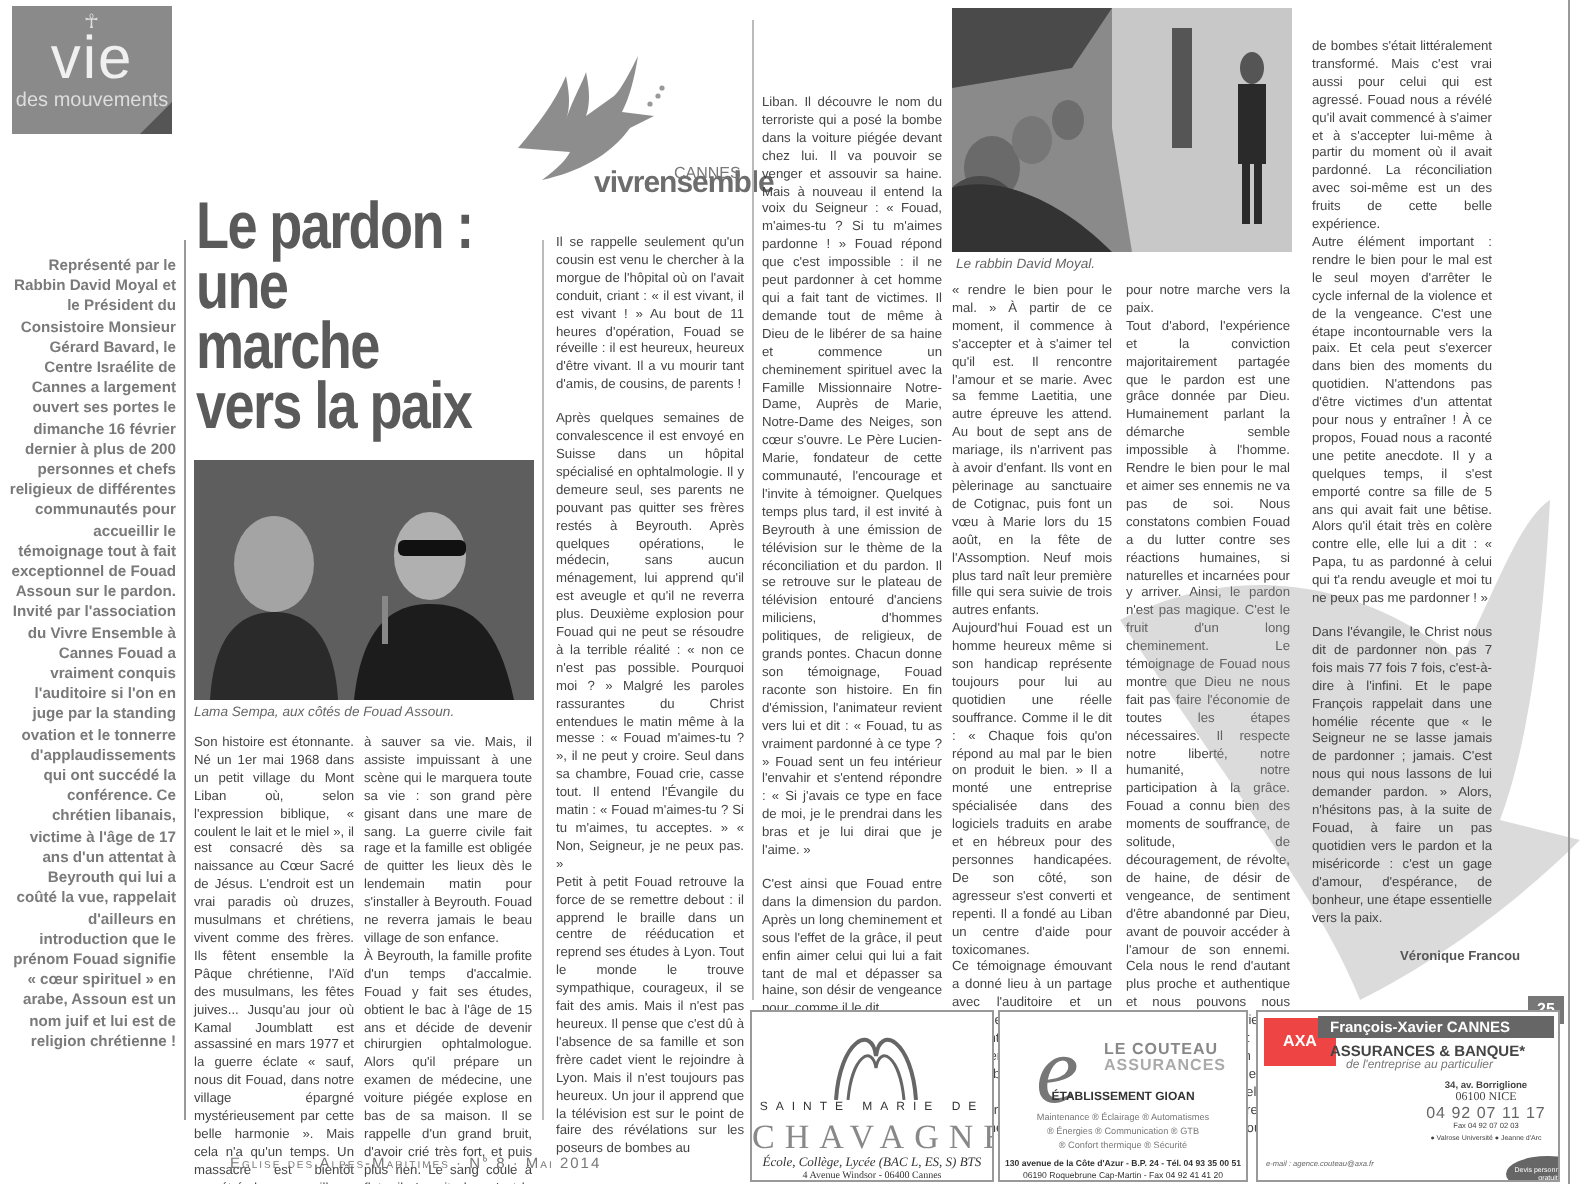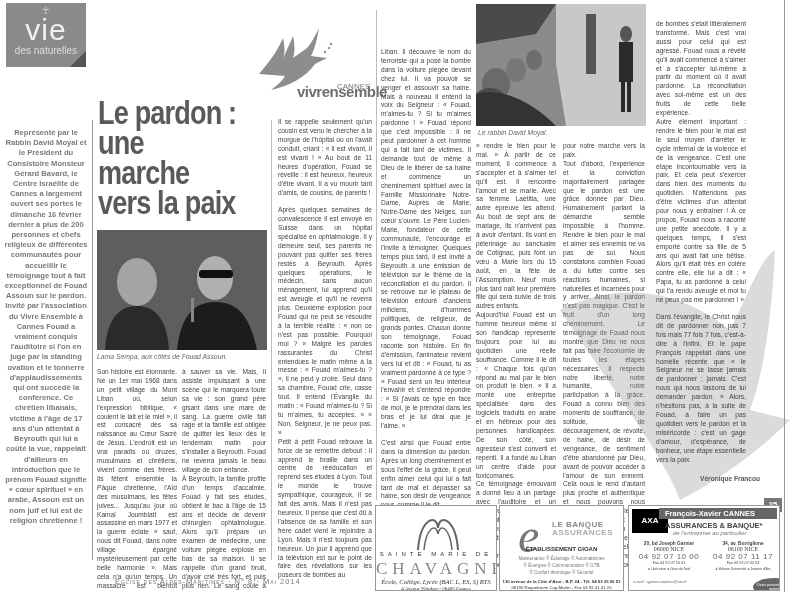--- a/index.html
+++ b/index.html
@@ -18,21 +18,21 @@
   
   .logo-ve { left: 255px; top: 18px; width: 115px; height: 80px; }
   .logo-ve .dove { position: absolute; left: 0; top: 0; }
   .logo-ve .name { position: absolute; left: 42px; top: 48px; font-size: 15px; font-weight: bold; color: #6d6d6d; letter-spacing: -0.5px; margin-top: 17px; }
   .logo-ve .city { position: absolute; left: 82px; top: 64px; font-size: 8px; color: #777; text-align: center; }
 
   
   .headline { left: 98px; top: 98px; width: 175px; font-family: "Liberation Sans", sans-serif; font-weight: bold; font-size: 33px; line-height: 30px; color: #5a5a5a; letter-spacing: -1px; transform: scaleX(0.82); transform-origin: left top; }
 
   
-  .intro { left: 4px; top: 128px; width: 84px; font-size: 7.6px; line-height: 10.2px; font-weight: bold; color: #7a7a7a; text-align: center; }
+  .intro { left: 4px; top: 128px; width: 84px; font-size: 7.6px; line-height: 10.2px; font-weight: bold; color: #7a7a7a; text-align: right; }
 
   .vrule { background: #999; width: 1px; }
 
   
   .photo { background: #666; overflow: hidden; }
   .caption { font-size: 6.8px; font-style: italic; color: #666; }
 
   .col { font-size: 6.6px; line-height: 8.9px; color: #444; text-align: justify; }
   .col p { margin-bottom: 0; }
   .col .gap { height: 8px; }
@@ -52,41 +52,41 @@
   .ad2 .e-logo { position: absolute; left: 18px; top: 2px; font-size: 48px; color: #777; font-family: "Liberation Serif", serif; font-style: italic; }
   .ad2 .t1 { position: absolute; left: 52px; top: 14px; font-size: 8px; font-weight: bold; color: #888; letter-spacing: 0.5px; }
   .ad2 .t2 { position: absolute; left: 52px; top: 22px; font-size: 8px; font-weight: bold; color: #aaa; letter-spacing: 0.5px; }
   .ad2 .t3 { position: absolute; left: 0; right: 0; top: 40px; text-align: center; font-size: 6px; font-weight: bold; color: #333; }
   .ad2 .t4, .ad2 .t5, .ad2 .t6 { position: absolute; left: 0; right: 0; text-align: center; font-size: 4.6px; color: #777; }
   .ad2 .t4 { top: 50px; } .ad2 .t5 { top: 57px; } .ad2 .t6 { top: 64px; }
   .ad2 .t7, .ad2 .t8, .ad2 .t9 { position: absolute; left: 0; right: 0; text-align: center; font-size: 4.3px; color: #333; }
   .ad2 .t7 { top: 73px; font-weight: bold; } .ad2 .t8 { top: 79px; }
 
   .ad3 .banner { position: absolute; left: 30px; top: 2px; right: 2px; height: 11px; background: #666; color: #fff; font-size: 7.5px; font-weight: bold; padding-left: 6px; line-height: 11px; }
-  .ad3 .axa { position: absolute; left: 3px; top: 3px; width: 36px; height: 24px; background: #000000; color: #fff; font-size: 8px; font-weight: bold; text-align: center; line-height: 24px; }
+  .ad3 .axa { position: absolute; left: 3px; top: 3px; width: 36px; height: 24px; background: #ef4444; color: #fff; font-size: 8px; font-weight: bold; text-align: center; line-height: 24px; }
   .ad3 .h1 { position: absolute; left: 36px; top: 15px; font-size: 7.5px; font-weight: bold; color: #444; }
   .ad3 .h2 { position: absolute; left: 44px; top: 24px; font-size: 6px; font-style: italic; color: #777; }
   .ad3 .addr { position: absolute; top: 35px; width: 72px; text-align: center; color: #444; }
   .ad3 .addr .a { font-size: 4.8px; font-weight: bold; }
   .ad3 .addr .b { font-size: 6px; font-family: "Liberation Serif", serif; }
   .ad3 .addr .c { font-size: 8px; color: #666; letter-spacing: 0.5px; }
   .ad3 .addr .d { font-size: 3.8px; }
   .ad3 .addr .e { font-size: 3.5px; margin-top: 2px; }
   .ad3 .email { position: absolute; left: 4px; top: 74px; font-size: 3.8px; font-style: italic; color: #666; }
   .ad3 .badge { position: absolute; left: 124px; top: 72px; width: 42px; height: 18px; background: #666; border-radius: 50%; color: #fff; font-size: 3.5px; text-align: center; padding-top: 5px; }
 
   .dove-bg { left: 560px; top: 250px; opacity: 0.35; }
 </style>
 </head>
 <body>
 
 <div class="abs section-tag">
   <span class="figure">☥</span>
   <div class="vie">vie</div>
-  <div class="sub">des naturelles</div>
+  <div class="sub">des mouvements</div>
   <div class="fold"></div>
 </div>
 
 <div class="abs logo-ve">
   <svg class="dove" width="80" height="75" viewBox="0 0 80 75">
     <path d="M4 56 C14 44 22 34 28 20 C30 30 30 36 28 42 C32 30 36 24 38 18 C40 28 40 34 38 40 L52 30 C56 26 60 18 64 10 C62 22 60 30 56 38 L72 40 L60 46 C50 60 34 68 16 72 C24 66 28 62 30 58 Z" fill="#8d8d8d"></path>
     <circle cx="70" cy="34" r="1.3" fill="#999"></circle>
       <circle cx="74" cy="30" r="1.3" fill="#999"></circle>
       <circle cx="76" cy="26" r="1.3" fill="#999"></circle>
   </svg>
@@ -193,43 +193,36 @@
   </svg>
   <div class="l1">SAINTE MARIE DE</div>
   <div class="l2">CHAVAGNES</div>
   <div class="l3">École, Collège, Lycée (BAC L, ES, S) BTS</div>
   <div class="l4">4 Avenue Windsor - 06400 Cannes</div>
 
 </div>
 
 <div class="abs ad ad2" style="left:499px; top:505px; width:125px; height:86px;">
   <div class="e-logo">e</div>
-  <div class="t1">LE BANQUE</div>
+  <div class="t1">LE COUTEAU</div>
   <div class="t2">ASSURANCES</div>
   <div class="t3">ÉTABLISSEMENT GIOAN</div>
   <div class="t4">Maintenance ® Éclairage ® Automatismes</div>
   <div class="t5">® Énergies ® Communication ® GTB</div>
   <div class="t6">® Confort thermique ® Sécurité</div>
   <div class="t7">130 avenue de la Côte d'Azur - B.P. 24 - Tél. 04 93 35 00 51</div>
   <div class="t8">06190 Roquebrune Cap-Martin - Fax 04 92 41 41 20</div>
 
 </div>
 
 <div class="abs ad ad3" style="left:628px; top:505px; width:152px; height:86px;">
   <div class="axa">AXA</div>
   <div class="banner">François-Xavier CANNES</div>
   <div class="h1">ASSURANCES &amp; BANQUE*</div>
   <div class="h2">de l'entreprise au particulier</div>
-  <div class="addr" style="left:4px;">
-    <div class="a">20, bd Joseph Garnier</div>
-    <div class="b">06000 NICE</div>
-    <div class="c">04 92 07 10 00</div>
-    <div class="d">Fax 04 92 07 10 01</div>
-    <div class="e">● Libération ● Gare du Sud</div>
-  </div>
   <div class="addr" style="left:78px;">
     <div class="a">34, av. Borriglione</div>
     <div class="b">06100 NICE</div>
     <div class="c">04 92 07 11 17</div>
     <div class="d">Fax 04 92 07 02 03</div>
     <div class="e">● Valrose Université ● Jeanne d'Arc</div>
   </div>
   <div class="email">e-mail : agence.couteau@axa.fr</div>
 
   <div class="badge">Devis personnalisé et gratuit</div>

